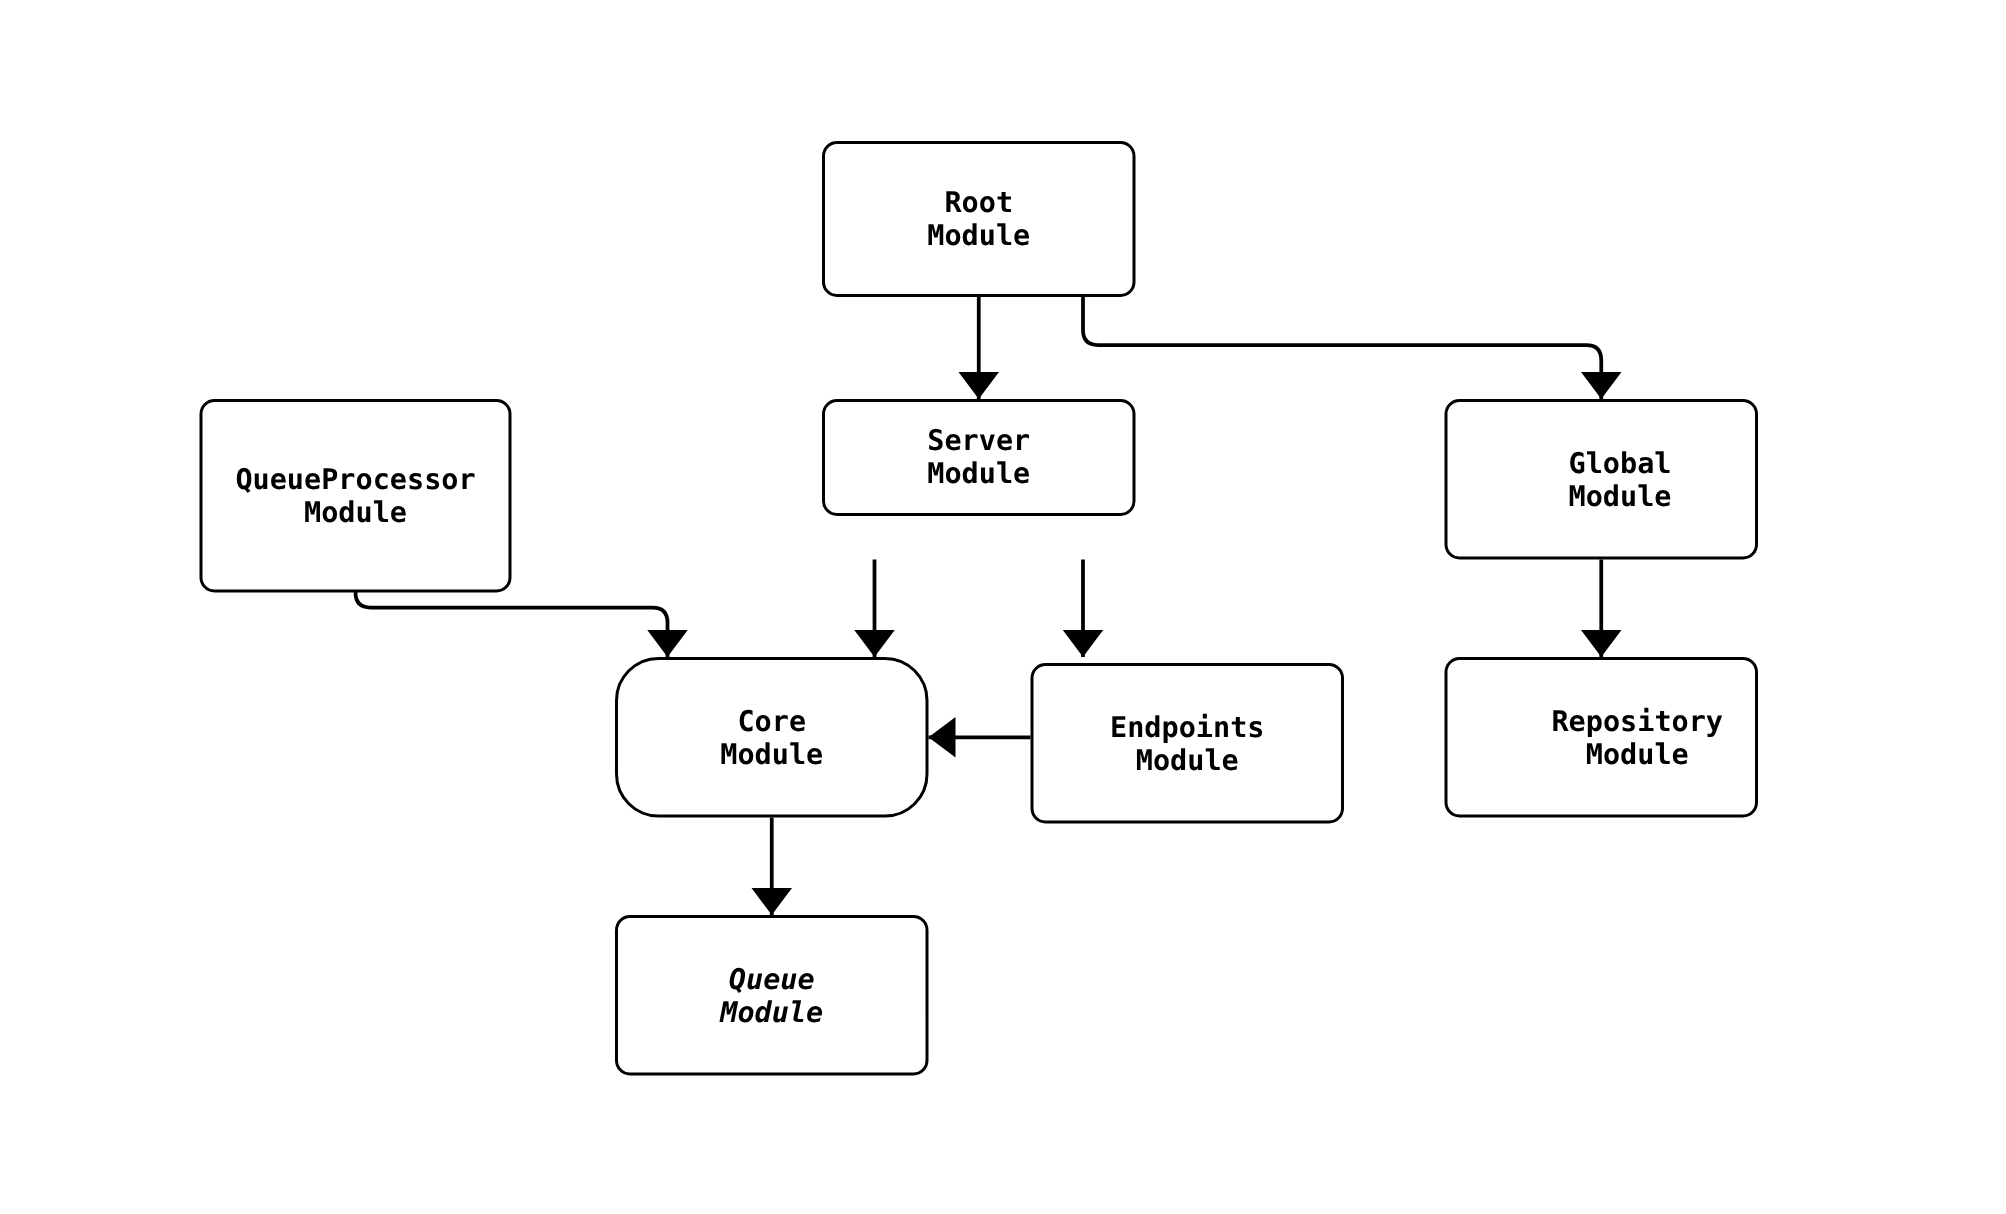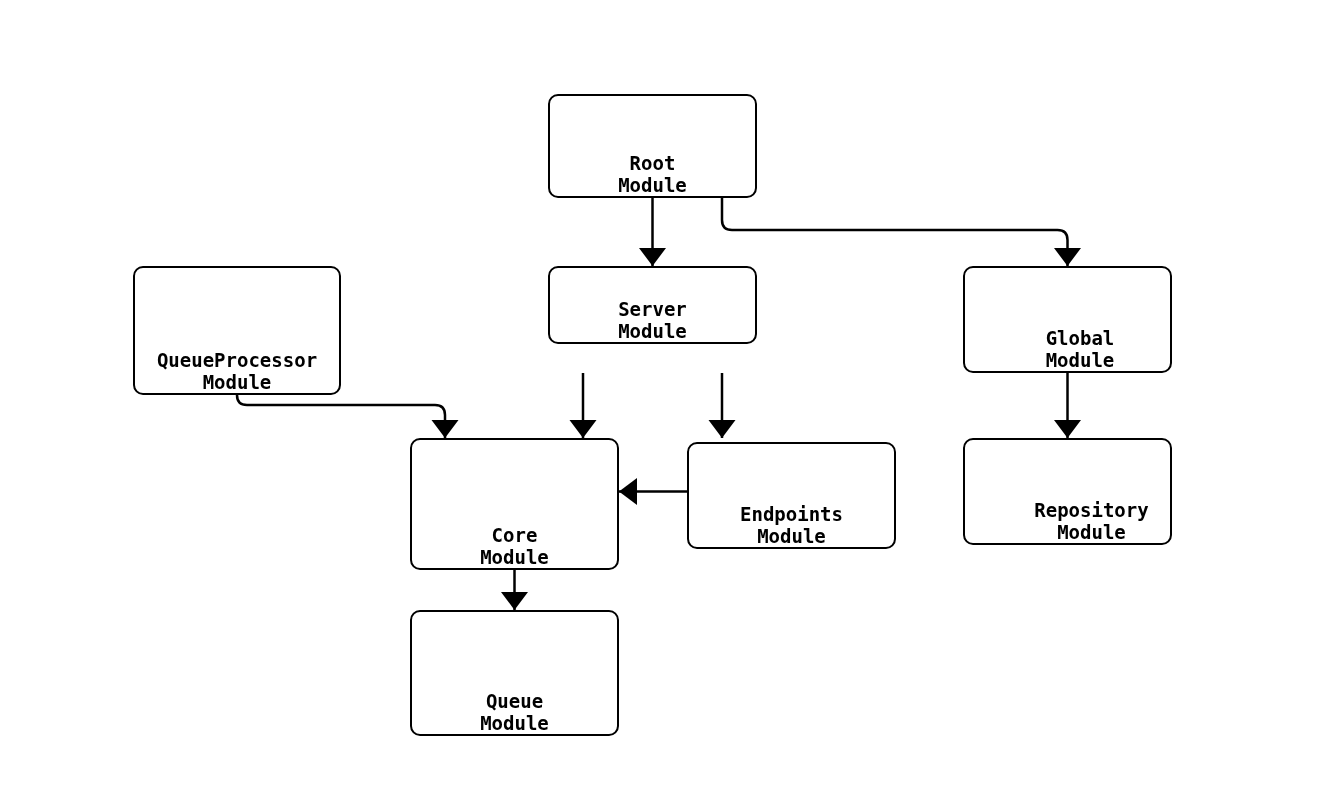--- a/index.html
+++ b/index.html
@@ -25,21 +25,21 @@
     stroke: #000000;
     stroke-width: 2.5;
   }
   .node {
     position: absolute;
     box-sizing: border-box;
     background: #ffffff;
     border: 2.5px solid #000000;
     border-radius: 10px;
     display: flex;
-    align-items: flex-end;
+    align-items: center;
     justify-content: center;
     text-align: center;
   }
   .node-label {
     white-space: pre-line;
     font-size: 19px;
     line-height: 22px;
     font-weight: bold;
     color: #000000;
     letter-spacing: 0;
@@ -87,33 +87,33 @@
   <div class="node" style="left:548px; top:266px; width:209px; height:78px;">
     <span class="node-label">Server
 Module</span>
   </div>
 
   <div class="node" style="left:963px; top:266px; width:209px; height:107px;padding-left:25px;">
     <span class="node-label">Global
 Module</span>
   </div>
 
-  <div class="node" style="left:410px; top:438px; width:209px; height:132px;">
+  <div class="node" style="left:410px; top:438px; width:209px; height:107px;border-radius:29px;">
     <span class="node-label">Core
 Module</span>
   </div>
 
   <div class="node" style="left:687px; top:442px; width:209px; height:107px;">
     <span class="node-label">Endpoints
 Module</span>
   </div>
 
   <div class="node" style="left:963px; top:438px; width:209px; height:107px;padding-left:48px;">
     <span class="node-label">Repository
 Module</span>
   </div>
 
-  <div class="node" style="left:410px; top:610px; width:209px; height:126px;">
+  <div class="node" style="left:410px; top:610px; width:209px; height:107px;font-style:italic;">
     <span class="node-label">Queue
 Module</span>
   </div>
 
 </div>
 
 </body></html>

